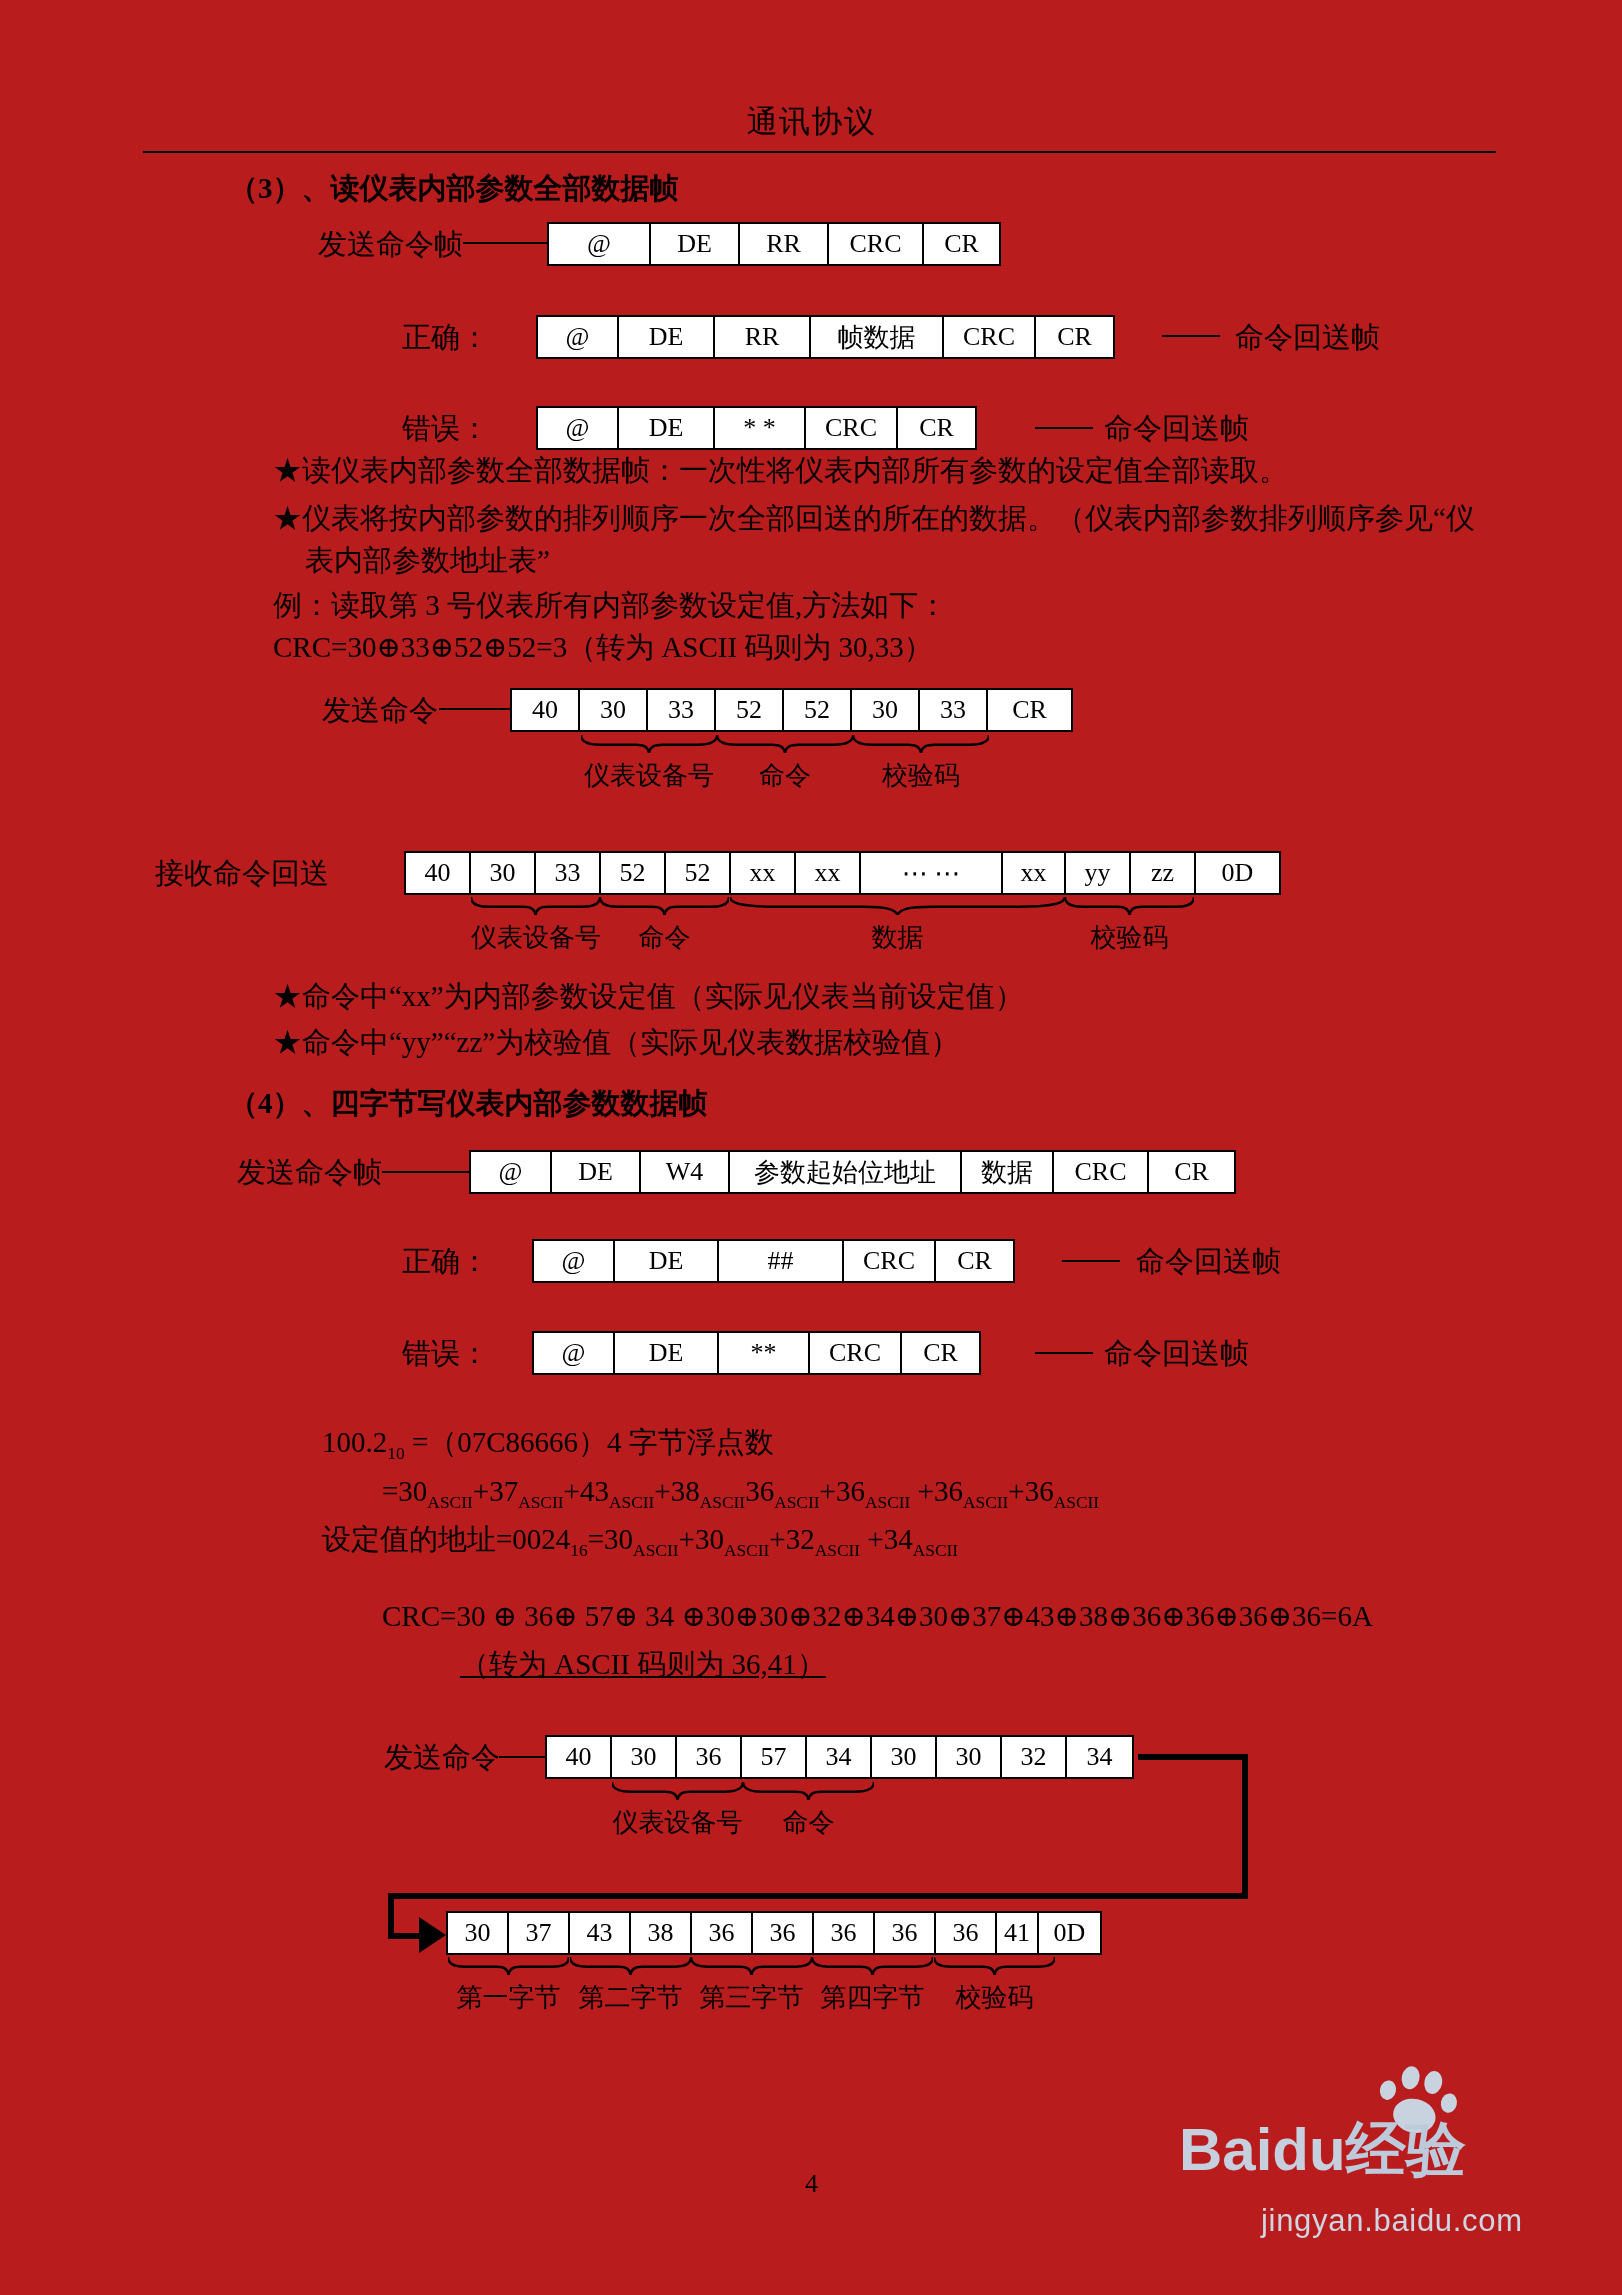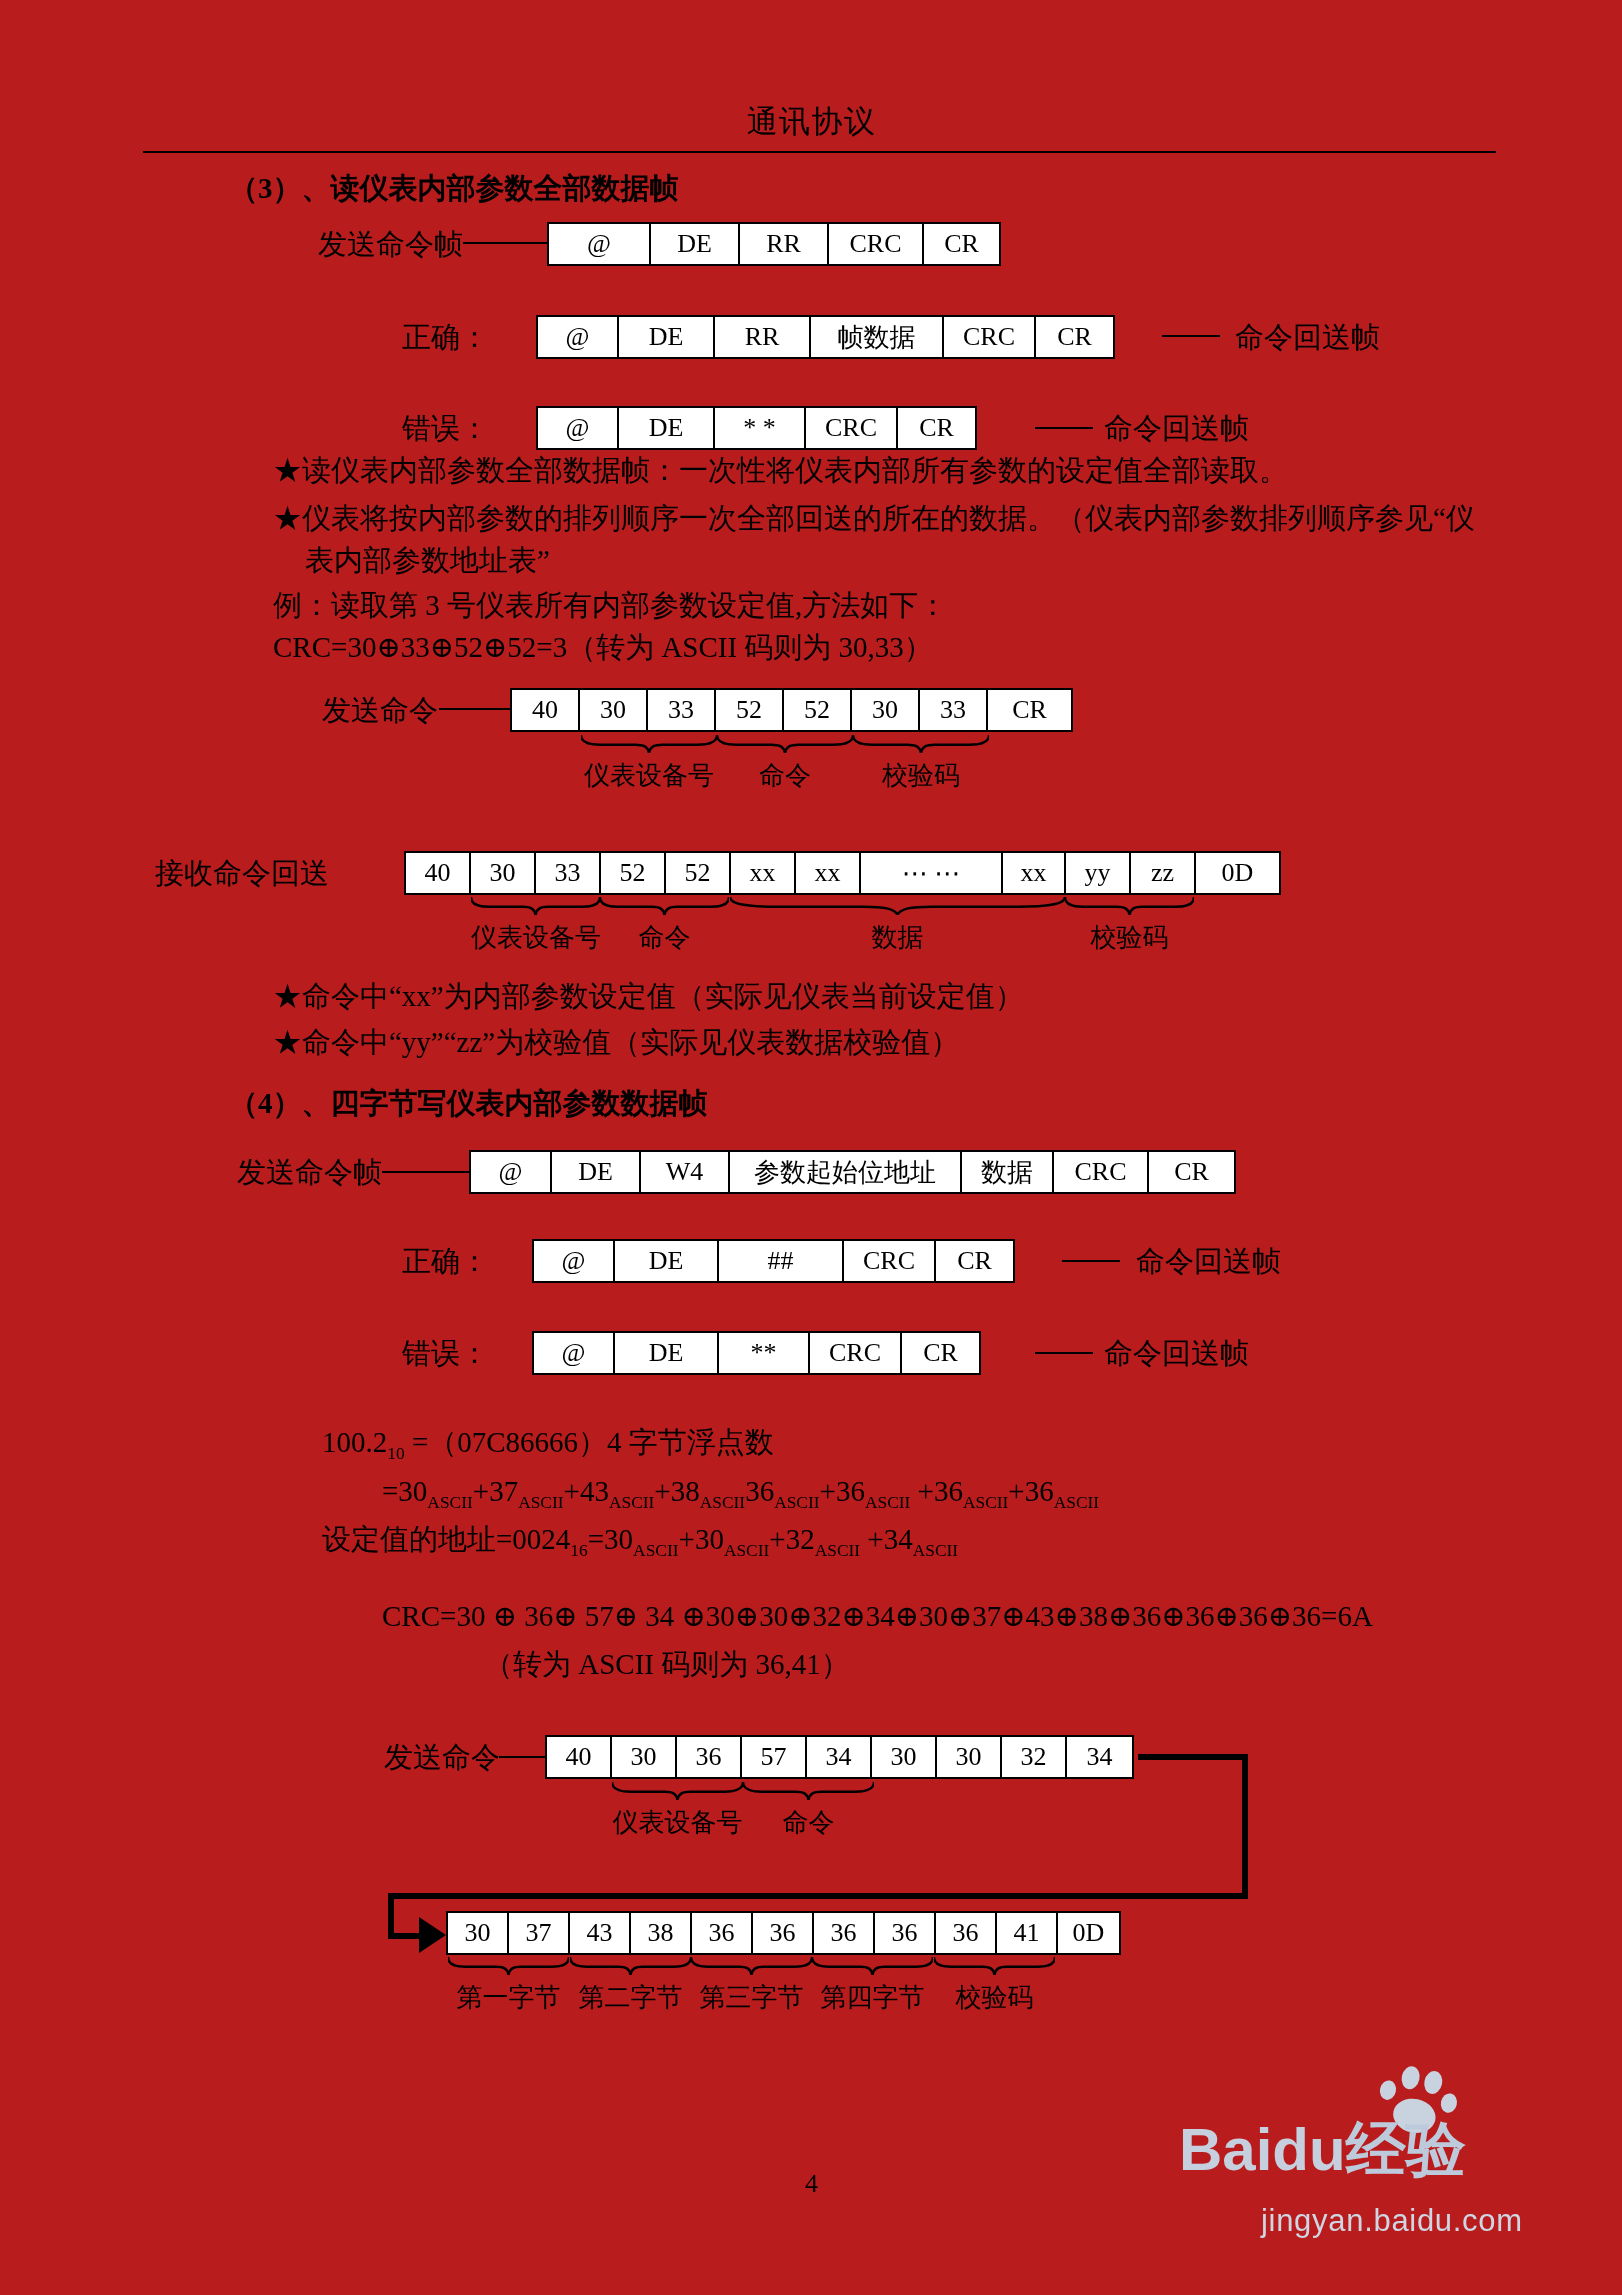--- a/index.html
+++ b/index.html
@@ -195,21 +195,21 @@
     <div class="cell" style="width:92px">CRC</div>
     <div class="cell" style="width:77px">CR</div>
   </div>
   <div class="abs hline" style="left:1035px;top:1352px;width:58px;"></div>
   <span class="abs lbl" style="left:1104px;top:1331px;">命令回送帧</span>
 
   <div class="abs txt" style="left:322px;top:1424px;"><span>100.2</span><sub>10</sub><span> =（07C86666）4 字节浮点数</span></div>
   <div class="abs txt" style="left:382px;top:1473px;"><span>=30</span><sub>ASCII</sub><span>+37</span><sub>ASCII</sub><span>+43</span><sub>ASCII</sub><span>+38</span><sub>ASCII</sub><span>36</span><sub>ASCII</sub><span>+36</span><sub>ASCII</sub><span> +36</span><sub>ASCII</sub><span>+36</span><sub>ASCII</sub></div>
   <div class="abs txt" style="left:322px;top:1521px;"><span>设定值的地址=0024</span><sub>16</sub><span>=30</span><sub>ASCII</sub><span>+30</span><sub>ASCII</sub><span>+32</span><sub>ASCII</sub><span> +34</span><sub>ASCII</sub></div>
   <div class="abs txt" style="left:382px;top:1598px;">CRC=30 ⊕ 36⊕ 57⊕ 34 ⊕30⊕30⊕32⊕34⊕30⊕37⊕43⊕38⊕36⊕36⊕36⊕36=6A</div>
-  <div class="abs txt" style="left:484px;top:1646px;">（转为 ASCII 码则为 36,41）</div>
+  <div class="abs txt" style="left:460px;top:1646px;text-decoration:underline;">（转为 ASCII 码则为 36,41）</div>
 
   <span class="abs lbl" style="left:384px;top:1735px;">发送命令</span>
   <div class="abs hline" style="left:499px;top:1756px;width:46px;"></div>
   <div class="abs boxes" style="left:545px;top:1735px;">
     <div class="cell" style="width:65px">40</div>
     <div class="cell" style="width:65px">30</div>
     <div class="cell" style="width:65px">36</div>
     <div class="cell" style="width:65px">57</div>
     <div class="cell" style="width:65px">34</div>
     <div class="cell" style="width:65px">30</div>
@@ -241,21 +241,21 @@
   <div class="abs boxes" style="left:446px;top:1911px;">
     <div class="cell" style="width:61px">30</div>
     <div class="cell" style="width:61px">37</div>
     <div class="cell" style="width:61px">43</div>
     <div class="cell" style="width:61px">38</div>
     <div class="cell" style="width:61px">36</div>
     <div class="cell" style="width:61px">36</div>
     <div class="cell" style="width:61px">36</div>
     <div class="cell" style="width:61px">36</div>
     <div class="cell" style="width:61px">36</div>
-    <div class="cell" style="width:61px">41</div>
+    <div class="cell" style="width:42px">41</div>
     <div class="cell" style="width:61px">0D</div>
   </div>
 
   <div class="abs brace-group" style="left:448px;top:1957px;width:121px;">
     <svg class="brace" viewBox="0 0 100 20" preserveAspectRatio="none">
         <path d="M0,0 C0,9 6,11 14,11 L40,11 C46,11 49,13 50,20 C51,13 54,11 60,11 L86,11 C94,11 100,9 100,0" fill="none" stroke="#000" stroke-width="2.5" vector-effect="non-scaling-stroke"></path>
       </svg>
     <div class="brace-label">第一字节</div>
   </div>
   <div class="abs brace-group" style="left:570px;top:1957px;width:121px;">

